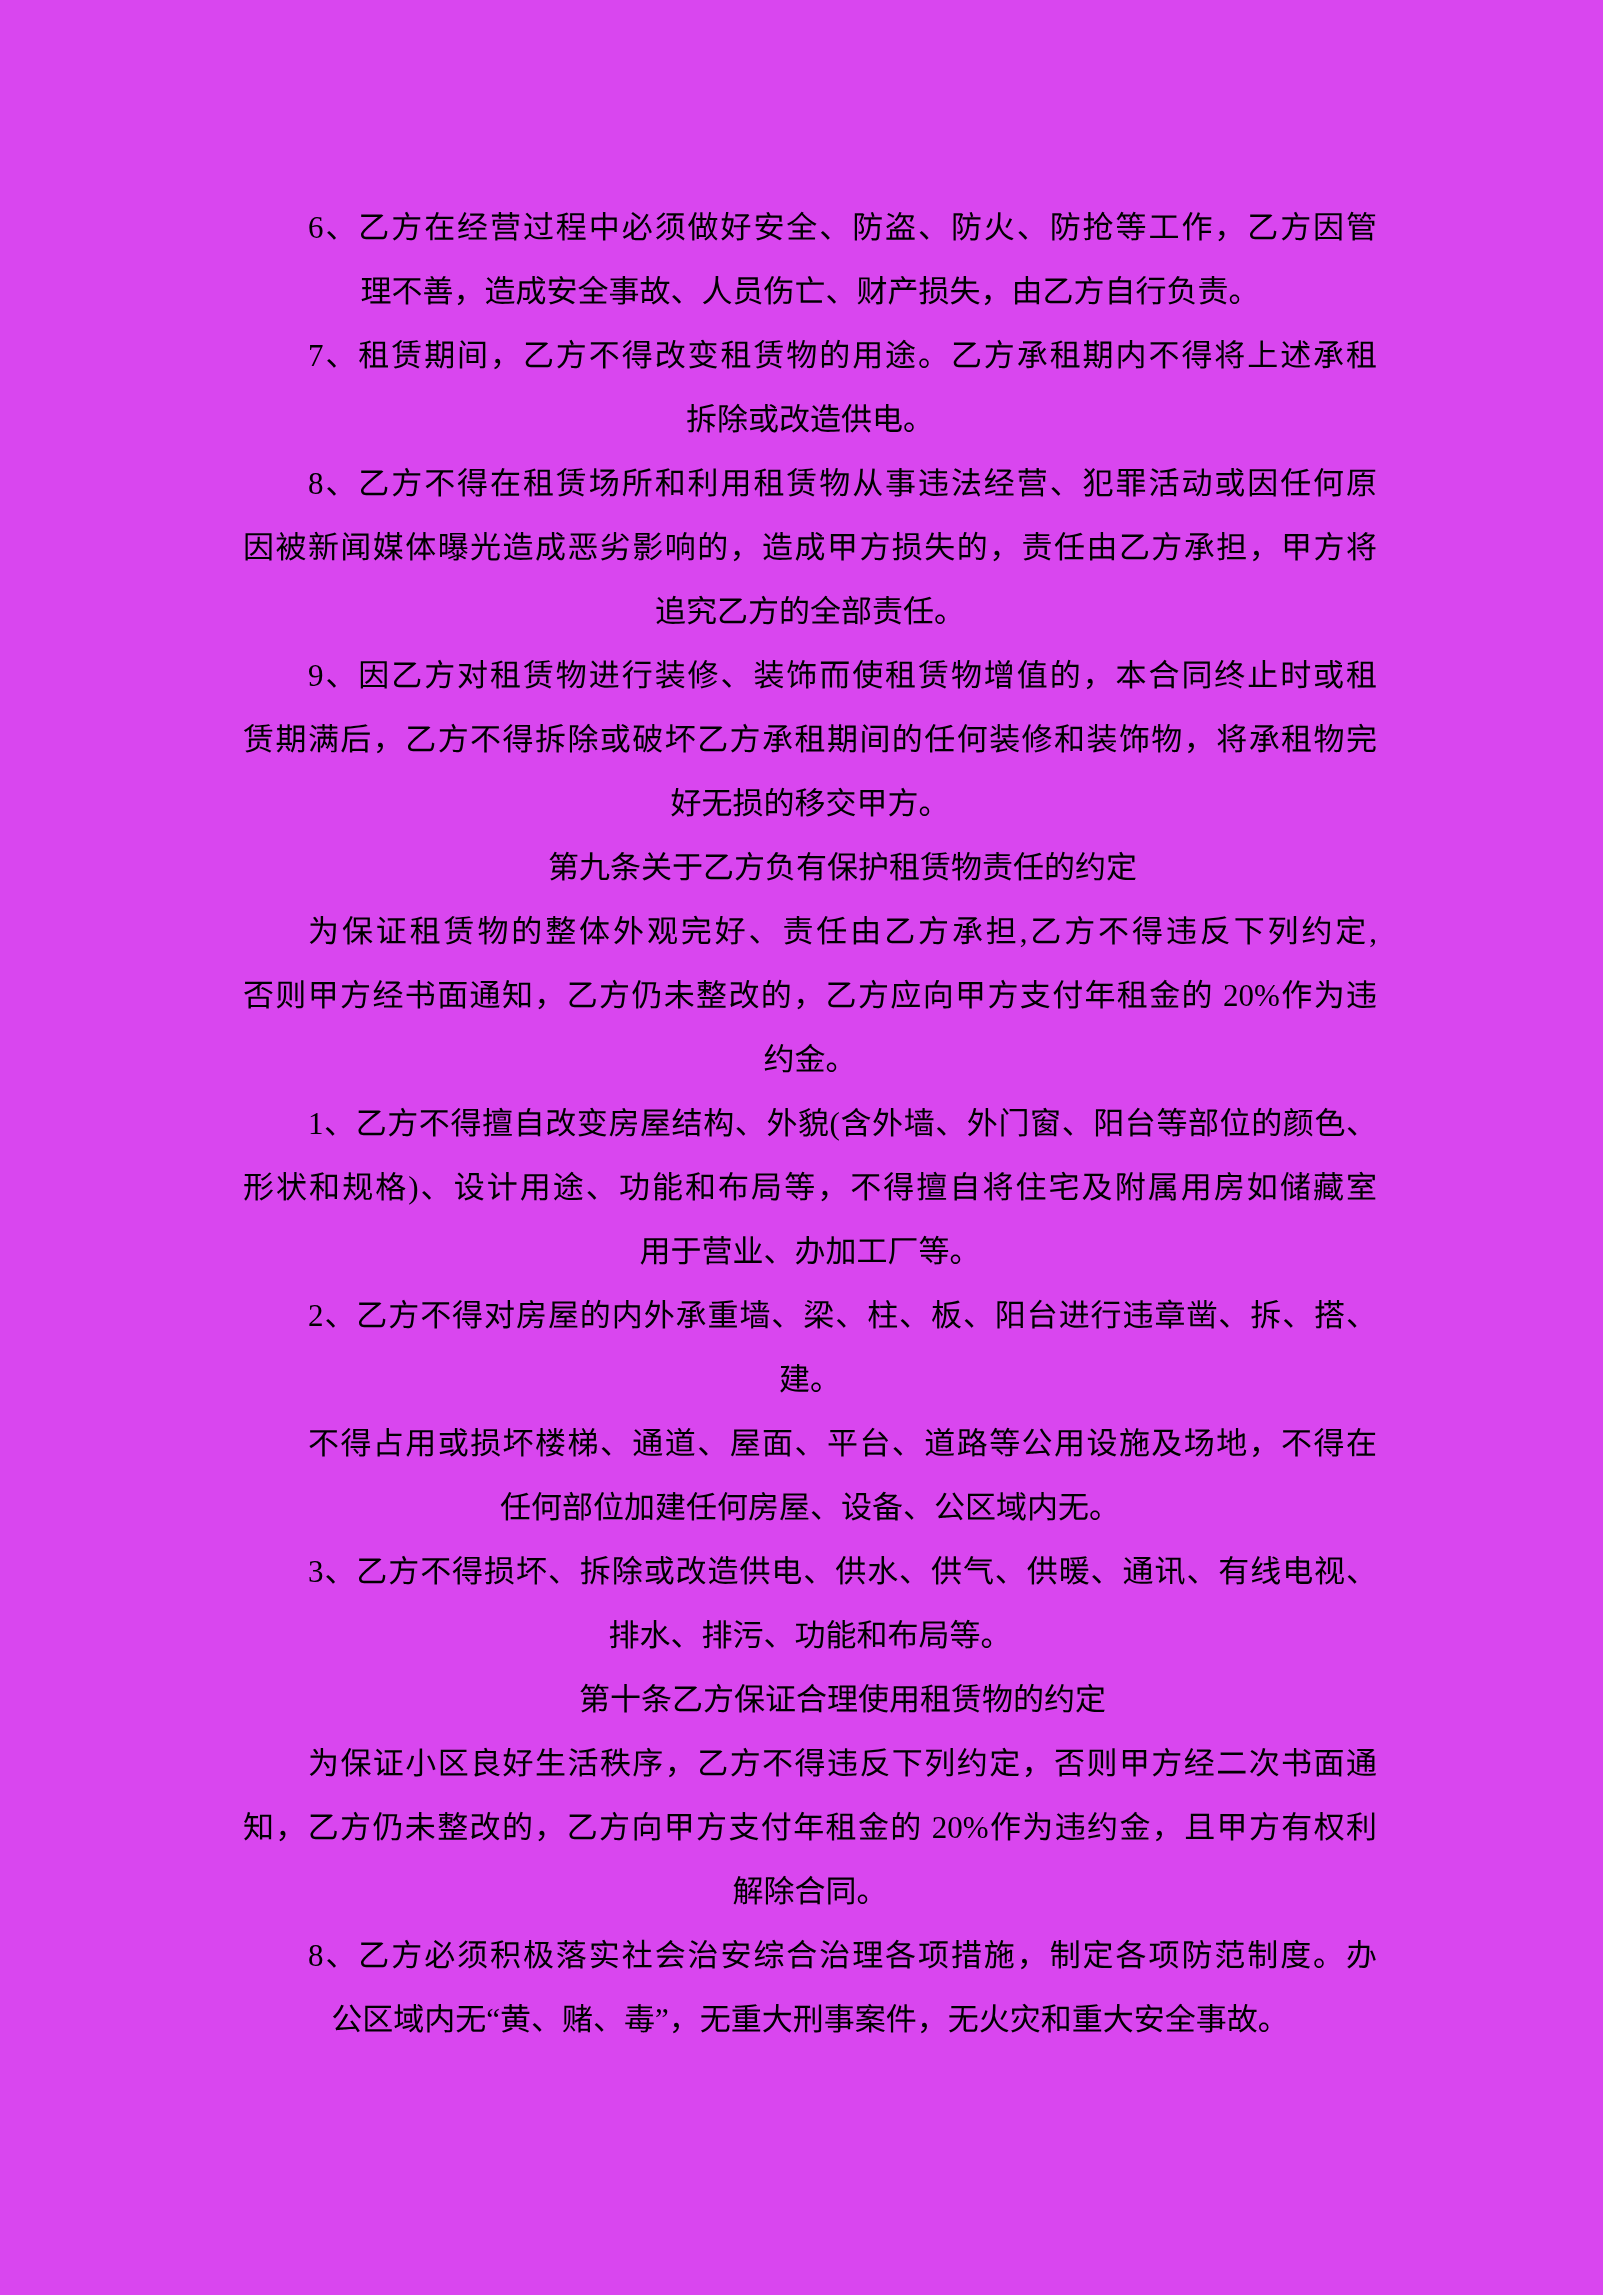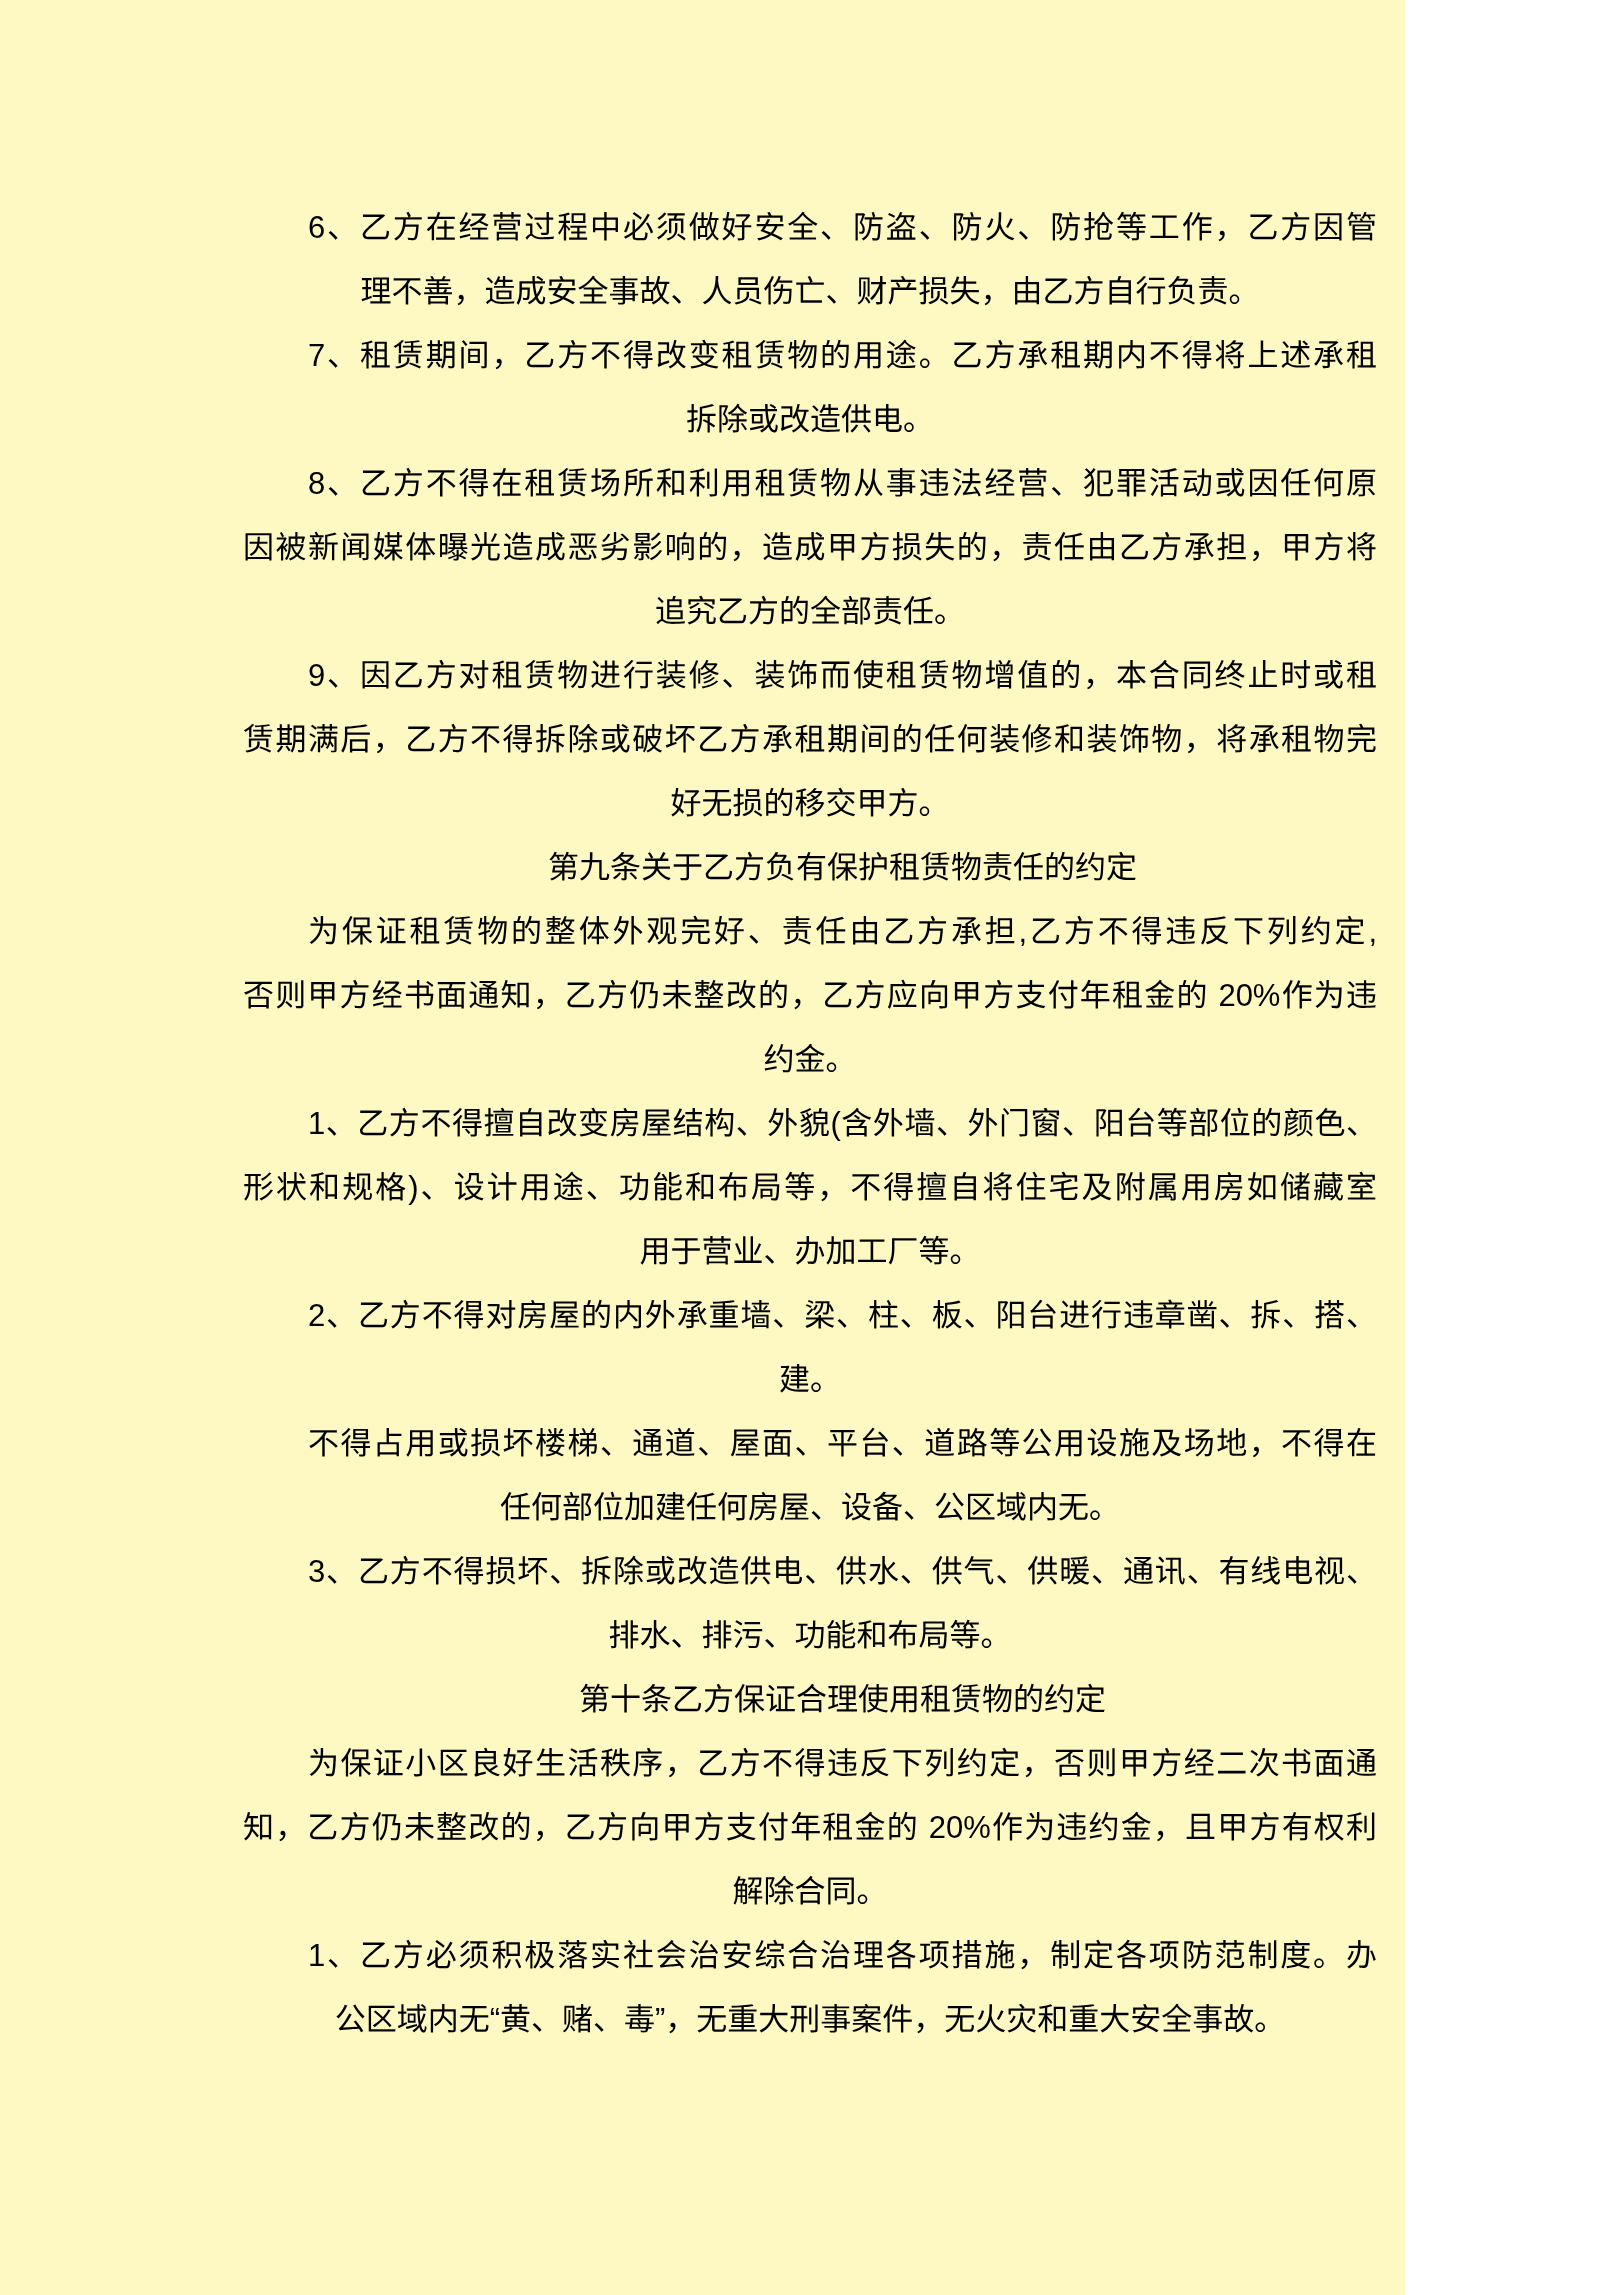--- a/index.html
+++ b/index.html
@@ -7,25 +7,25 @@
     padding: 0;
   }
   body {
     width: 1623px;
     height: 2295px;
     background: #ffffff;
     overflow: hidden;
   }
   .page {
     position: relative;
-    width: 1405px;
+    width: 1603px;
     height: 2295px;
-    background: #fef9c3;
+    background: #d946ef;
     color: #000000;
-    font-family: Liberation Sans, sans-serif;
+    font-family: Liberation Serif, serif;
   }
   .text-block {
     position: absolute;
     left: 243px;
     top: 196px;
     width: 1134px;
   }
   .line {
     font-size: 31px;
     line-height: 64px;
@@ -67,17 +67,17 @@
       <div class="line indent justify">2、乙方不得对房屋的内外承重墙、梁、柱、板、阳台进行违章凿、拆、搭、</div>
       <div class="line">建。</div>
       <div class="line indent justify">不得占用或损坏楼梯、通道、屋面、平台、道路等公用设施及场地，不得在</div>
       <div class="line">任何部位加建任何房屋、设备、公区域内无。</div>
       <div class="line indent justify">3、乙方不得损坏、拆除或改造供电、供水、供气、供暖、通讯、有线电视、</div>
       <div class="line">排水、排污、功能和布局等。</div>
       <div class="line indent">第十条乙方保证合理使用租赁物的约定</div>
       <div class="line indent justify">为保证小区良好生活秩序，乙方不得违反下列约定，否则甲方经二次书面通</div>
       <div class="line justify">知，乙方仍未整改的，乙方向甲方支付年租金的 20%作为违约金，且甲方有权利</div>
       <div class="line">解除合同。</div>
-      <div class="line indent justify">1、乙方必须积极落实社会治安综合治理各项措施，制定各项防范制度。办</div>
+      <div class="line indent justify">8、乙方必须积极落实社会治安综合治理各项措施，制定各项防范制度。办</div>
       <div class="line">公区域内无“黄、赌、毒”，无重大刑事案件，无火灾和重大安全事故。</div>
     </div>
 </div>
 
 
 </body></html>

